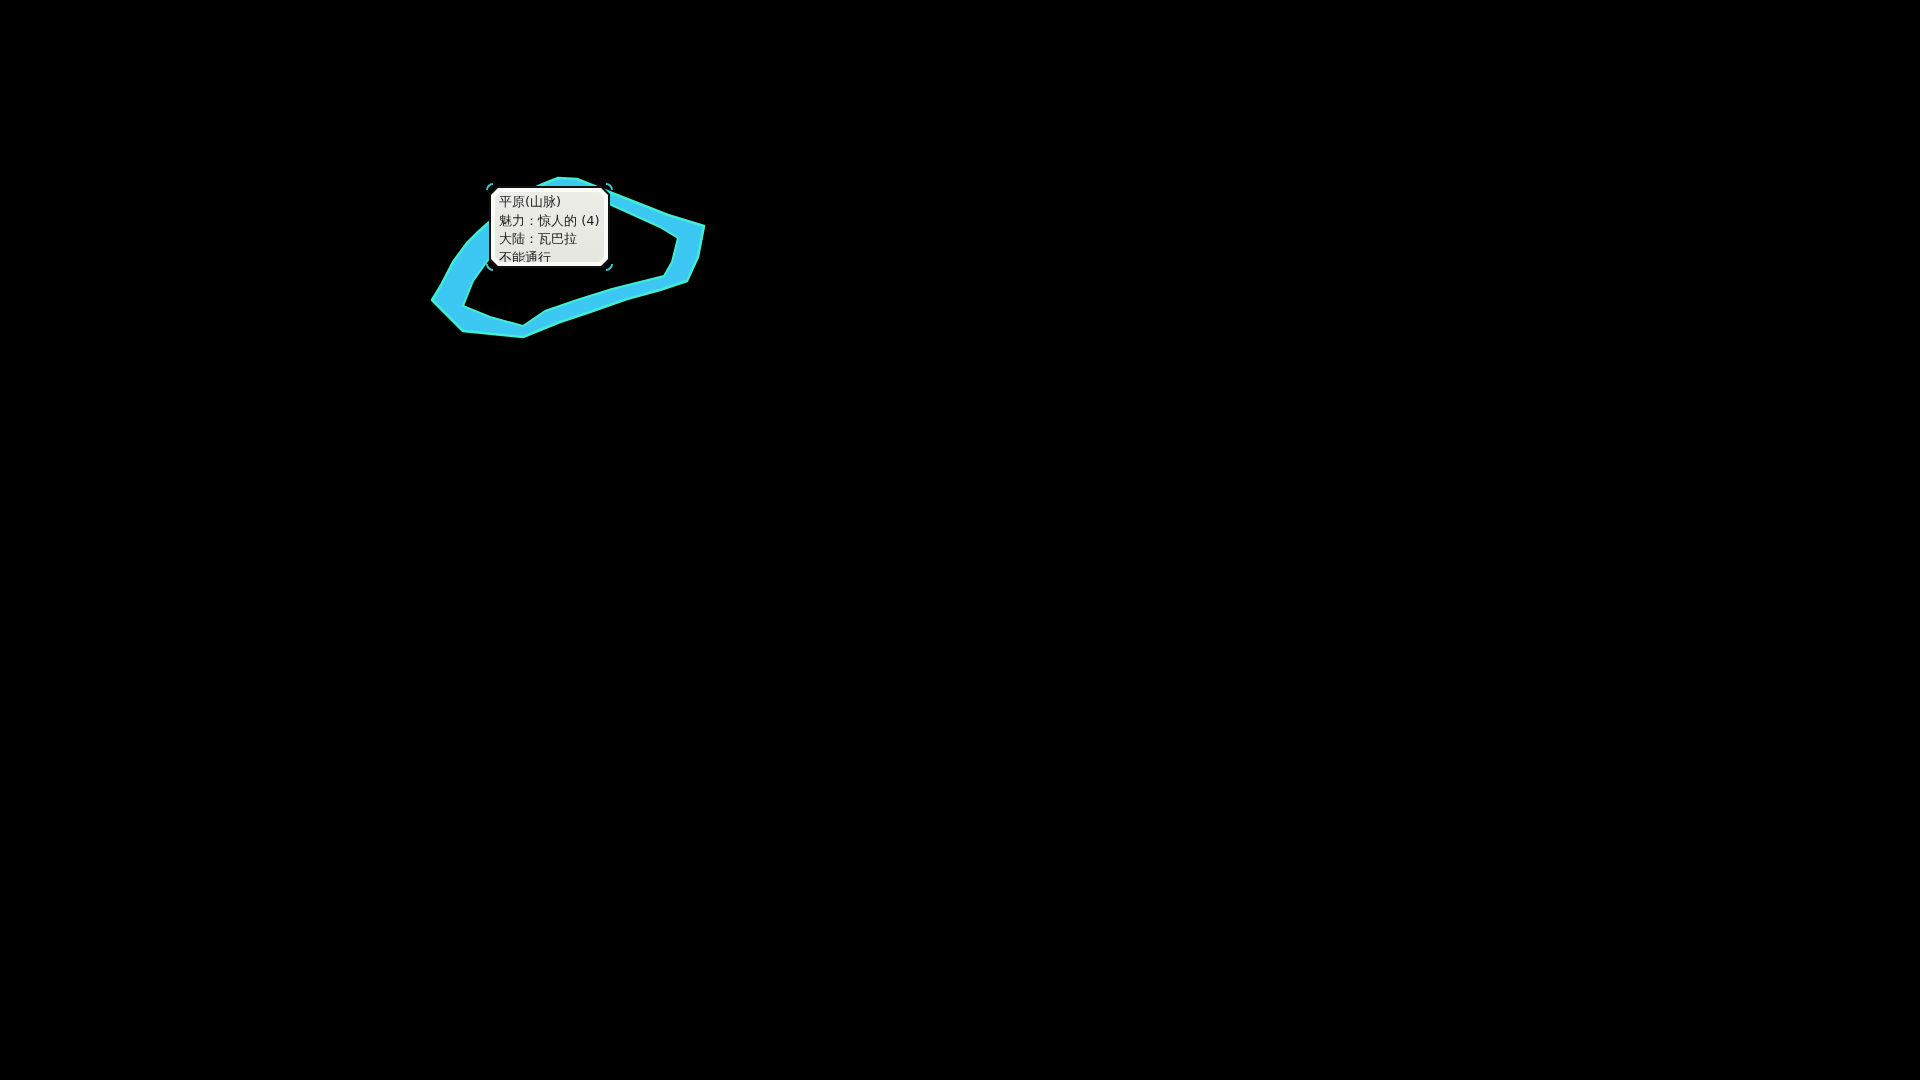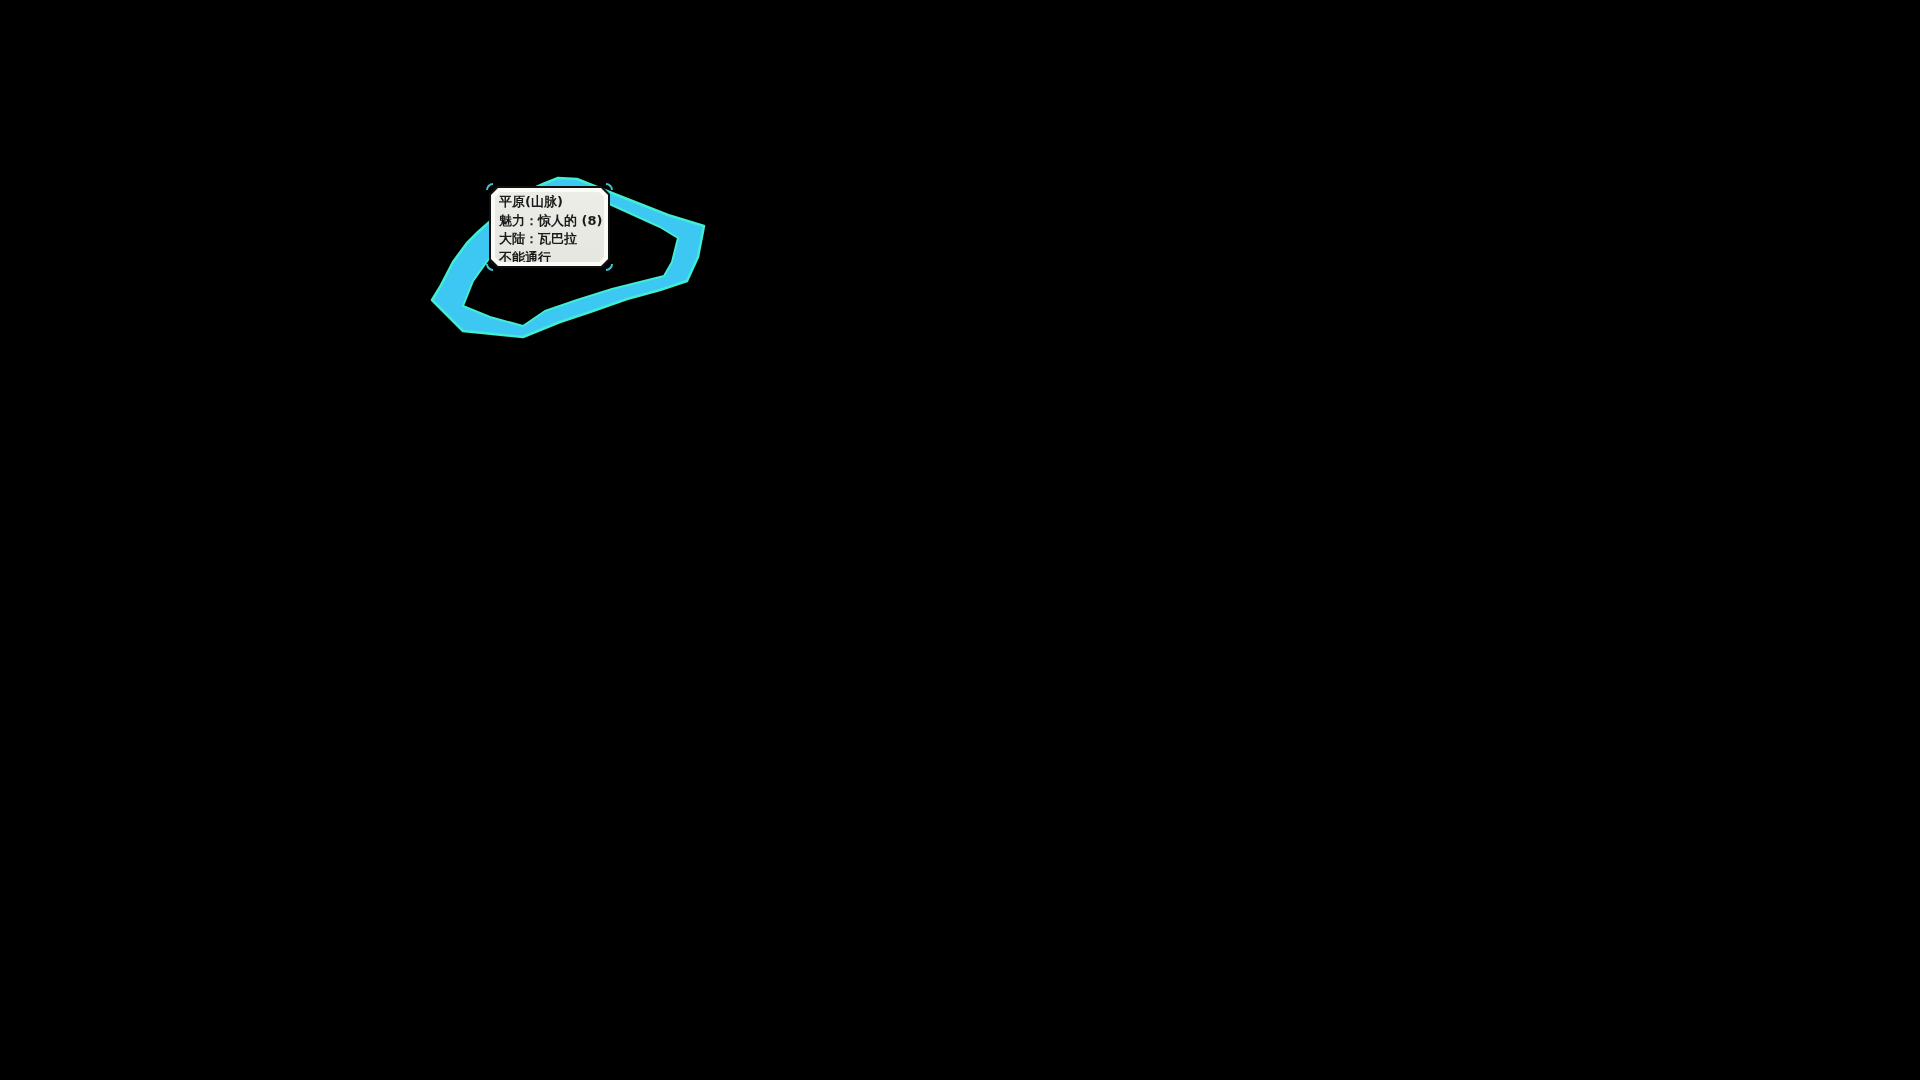--- a/index.html
+++ b/index.html
@@ -7,21 +7,20 @@
     padding: 0;
     background: #000000;
   }
   #stage {
     position: relative;
     width: 1920px;
     height: 1080px;
     background: #000000;
     overflow: hidden;
     font-family: "DejaVu Sans", sans-serif;
-    font-weight: bold;
   }
 
   
   #highlight-svg {
     position: absolute;
     left: 0;
     top: 0;
     width: 1920px;
     height: 1080px;
   }
@@ -111,21 +110,21 @@
   <svg id="highlight-svg" viewBox="0 0 1920 1080">
     <polygon class="ring-outer" points="543,184 558,178 577,179 612,193 668,215 704,226 698,257 687,281 660,290 627,299 590,312 560,322 523,337 463,331 432,300 440,287 453,262 467,243 478,232 495,217 515,200 530,190"></polygon>
     <polygon class="ring-hole" points="545,195 562,190 576,191 605,202 660,227 678,238 672,262 664,276 640,282 612,289 577,300 545,311 523,326 490,317 463,306 473,281 488,260 500,245 512,228 528,210"></polygon>
   </svg>
 
   <div class="tooltip">
     <div class="tt-outer">
       <div class="tt-light">
         <div class="tt-body">
           <div class="tt-line">平原(山脉)</div>
-          <div class="tt-line">魅力：惊人的 (8)</div>
+          <div class="tt-line">魅力：惊人的 (4)</div>
           <div class="tt-line">大陆：瓦巴拉</div>
           <div class="tt-line">不能通行</div>
         </div>
       </div>
     </div>
     <span class="corner c-tl"></span>
     <span class="corner c-tr"></span>
     <span class="corner c-bl"></span>
     <span class="corner c-br"></span>
   </div>

